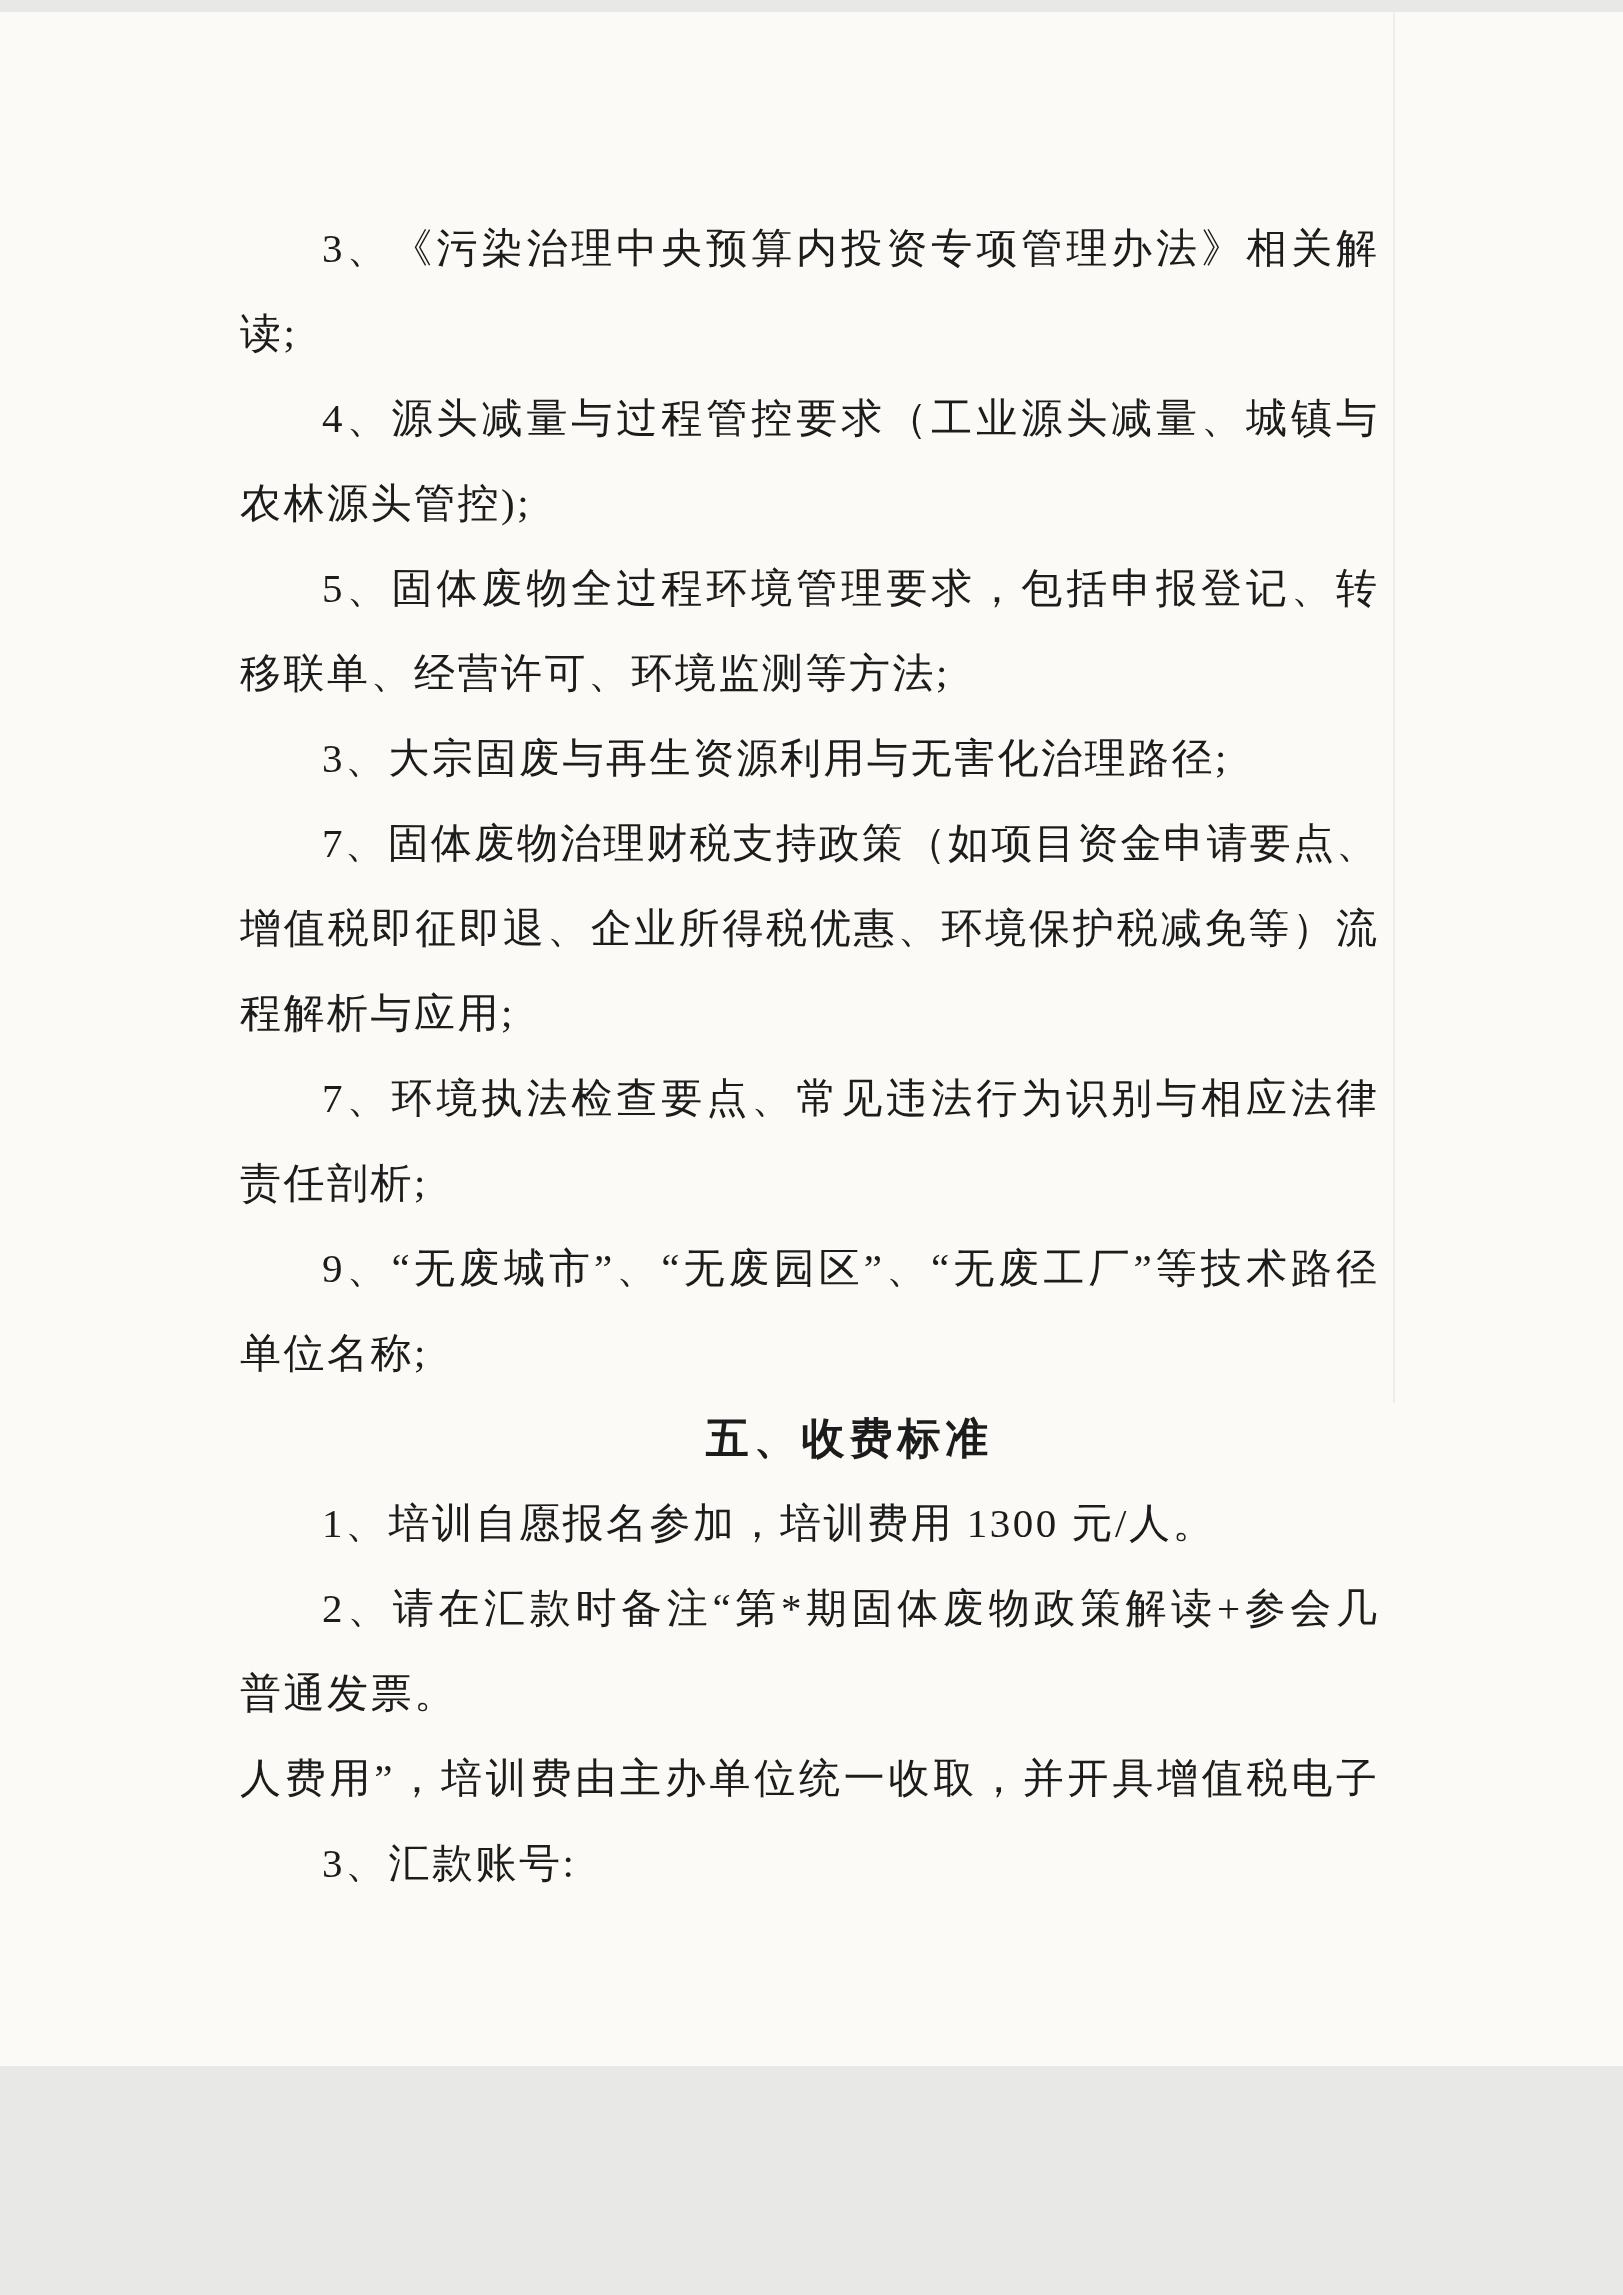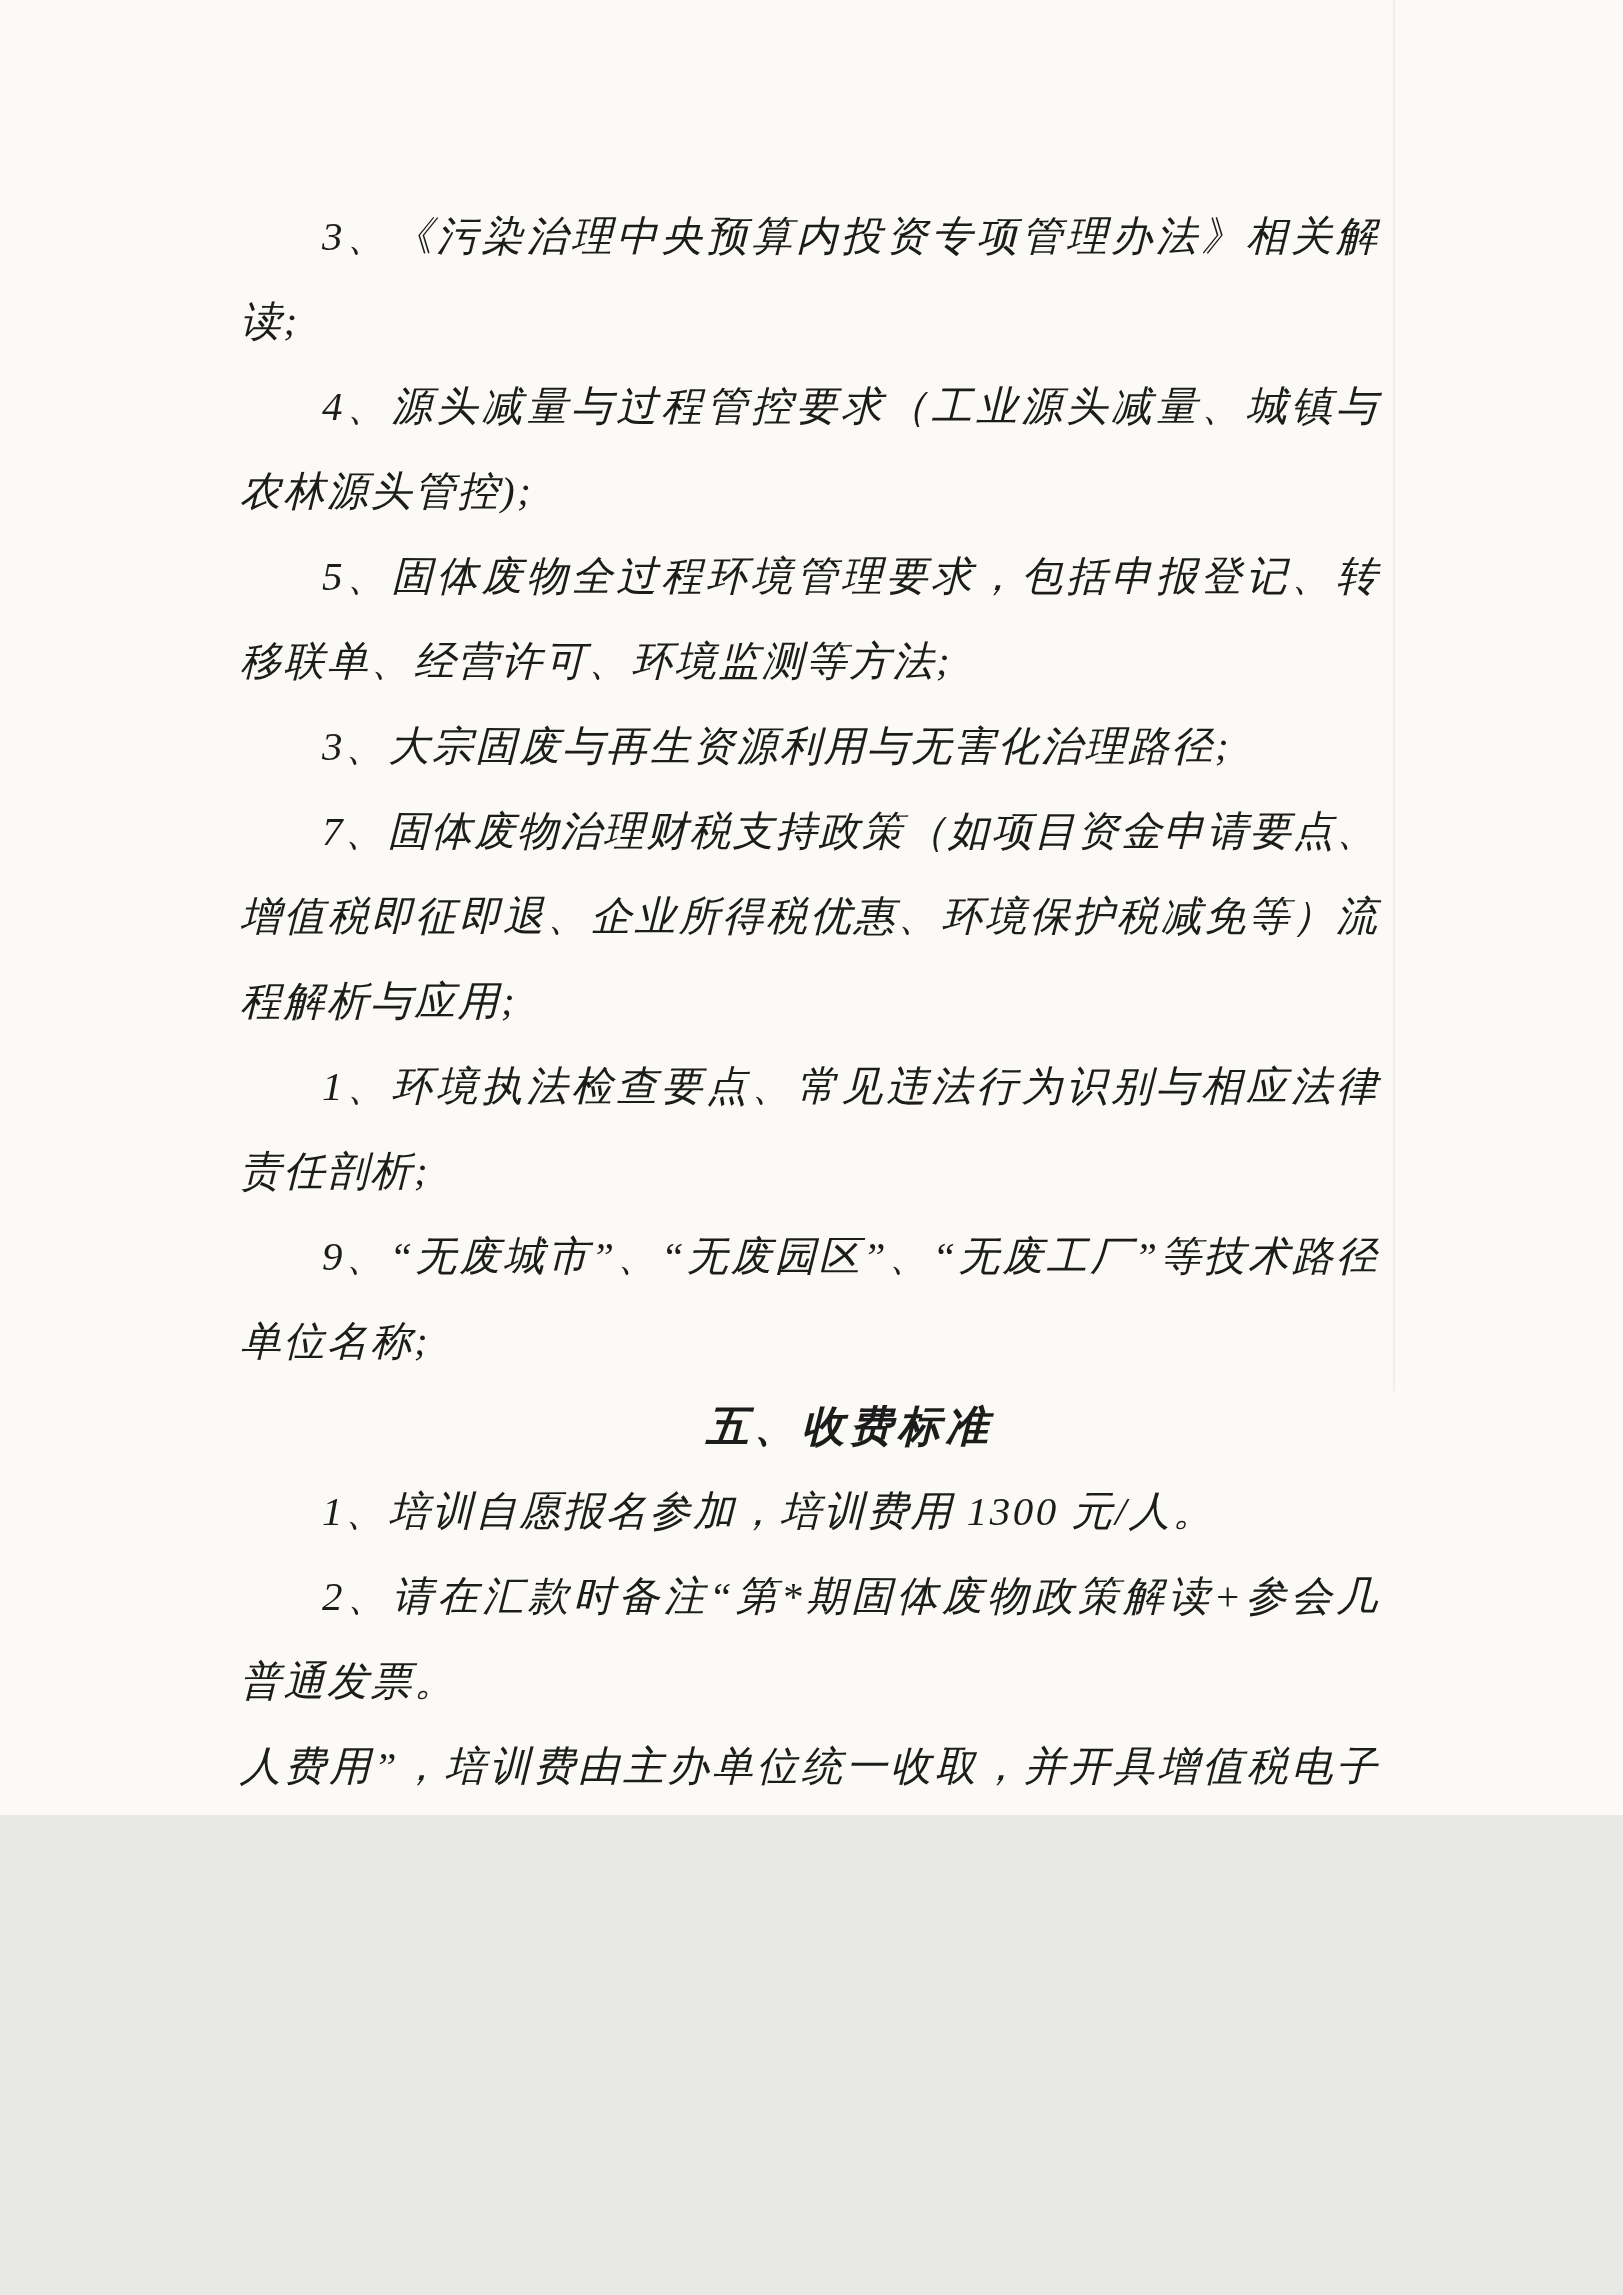--- a/index.html
+++ b/index.html
@@ -3,27 +3,26 @@
 <meta charset="utf-8">
 <style>
   html, body {
     margin: 0;
     padding: 0;
     background: #e8e8e6;
   }
   .page {
     position: relative;
     width: 1623px;
-    height: 1815px;
-    margin: 0 auto;
+    height: 2054px;
+    margin: 12px auto;
     background: #fbfaf6;
     overflow: hidden;
     font-family: "Liberation Serif", serif;
     color: #1a1a1a;
-    font-style: italic;
   }
   
   .scan-streak {
     position: absolute;
     top: 0;
     left: 1393px;
     width: 1.6px;
     height: 1391px;
     background: rgba(140, 140, 130, 0.10);
   }
@@ -87,21 +86,21 @@
       <div class="line">移联单、经营许可、环境监测等方法;</div>
 
       <div class="line indent">3、大宗固废与再生资源利用与无害化治理路径;</div>
 
       <div class="line indent justify">7、固体废物治理财税支持政策（如项目资金申请要点、</div>
 
       <div class="line justify">增值税即征即退、企业所得税优惠、环境保护税减免等）流</div>
 
       <div class="line">程解析与应用;</div>
 
-      <div class="line indent justify">1、环境执法检查要点、常见违法行为识别与相应法律</div>
+      <div class="line indent justify">7、环境执法检查要点、常见违法行为识别与相应法律</div>
 
       <div class="line">责任剖析;</div>
 
       <div class="line indent justify">9、“无废城市”、“无废园区”、“无废工厂”等技术路径</div>
 
       <div class="line">单位名称;</div>
 
 
       <div class="line indent bold">五、收费标准</div>
 

